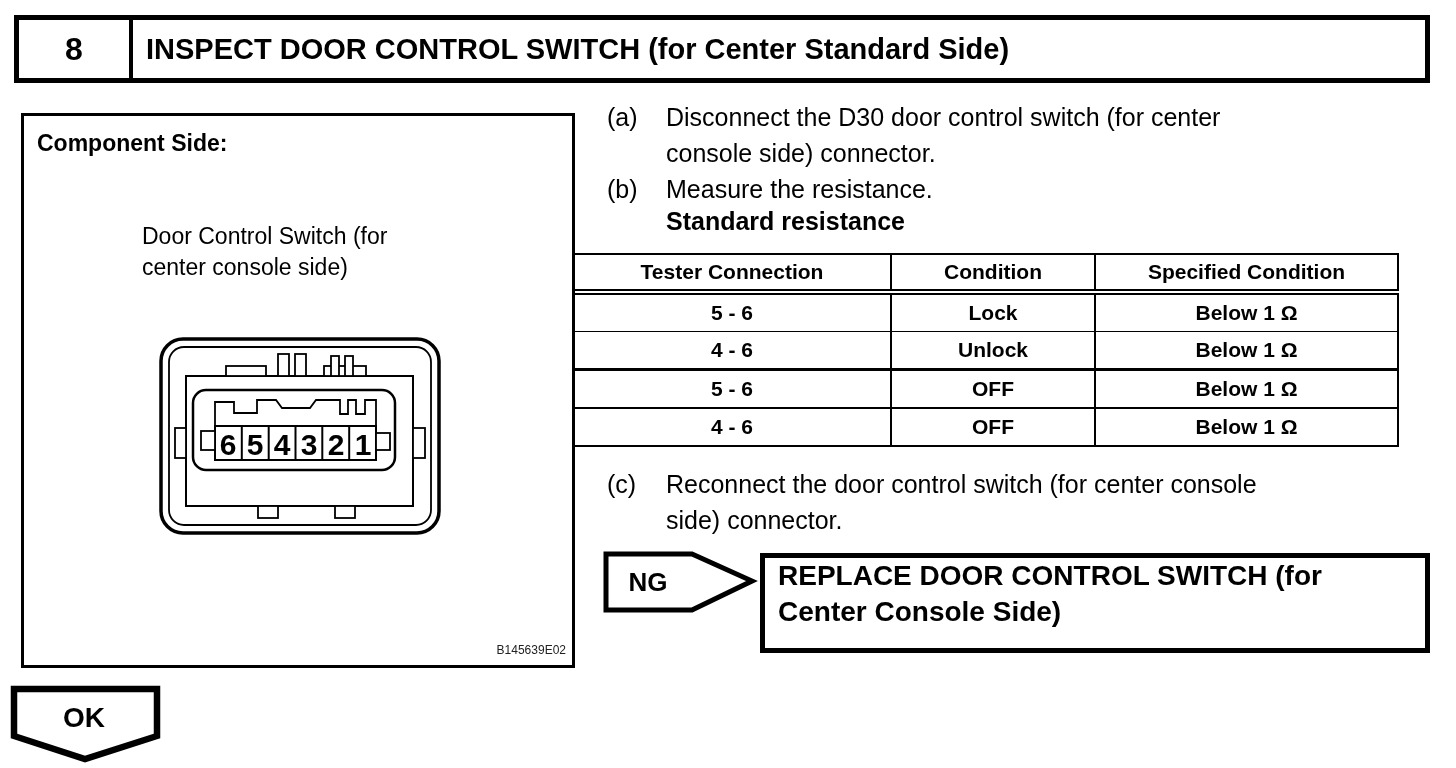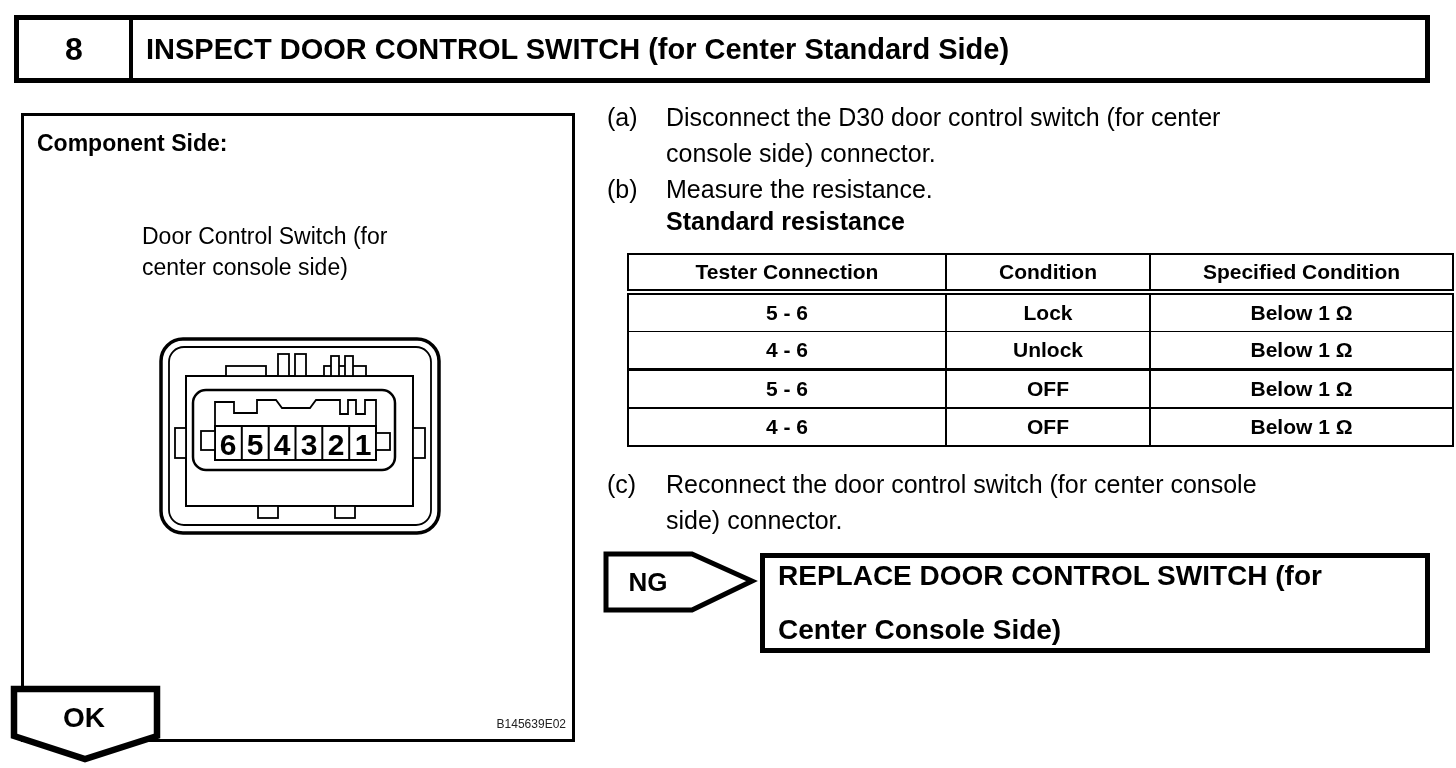--- a/index.html
+++ b/index.html
@@ -23,21 +23,21 @@
     font-size: 32px; font-weight: bold;
   }
   #step-title {
     flex: 1; display: flex; align-items: center;
     padding-left: 13px; font-size: 29px; font-weight: bold;
     white-space: nowrap;
   }
 
   
   #component-panel {
-    left: 21px; top: 113px; width: 554px; height: 629px;
+    left: 21px; top: 113px; width: 554px; height: 555px;
     border: 3px solid #000; box-sizing: border-box;
   }
   #component-heading {
     position: absolute; left: 13px; top: 14px;
     font-size: 23px; font-weight: bold;
   }
   #part-label {
     position: absolute; left: 118px; top: 105px;
     font-size: 23px; line-height: 31px;
   }
@@ -57,42 +57,42 @@
   #step-a { top: 99px; }
   #step-b { top: 171px; }
   #step-c { top: 466px; }
   #resistance-heading {
     position: absolute; left: 666px; top: 207px;
     font-size: 25px; font-weight: bold;
   }
 
   
   #resistance-table {
-    position: absolute; left: 627px; top: 253px; width: 825px;
+    position: absolute; left: 572px; top: 253px; width: 825px;
     border-collapse: collapse; table-layout: fixed;
     border: 2px solid #000;
     padding-left: 25px;
   }
   #resistance-table th, #resistance-table td {
     border-left: 2px solid #000; border-right: 2px solid #000;
     text-align: center; padding: 0;
     font-size: 21px; font-weight: bold;
   }
   #resistance-table th { height: 34px; border-bottom: 6px double #000; }
   #resistance-table td { height: 36px; }
   #resistance-table tbody tr.sep-thin  td { border-bottom: 1px solid #000; }
   #resistance-table tbody tr.sep-thick td { border-bottom: 3px solid #000; }
   #resistance-table tbody tr.sep-med   td { border-bottom: 2px solid #000; }
 
   
   #ng-arrow { left: 602px; top: 550px; }
   #replace-box {
     left: 760px; top: 553px; width: 670px; height: 100px;
     border: 5px solid #000; box-sizing: border-box;
-    display: flex; flex-direction: column; justify-content: space-between;
+    display: flex; flex-direction: column; justify-content: flex-start;
     padding-left: 13px; font-size: 28px; font-weight: bold; line-height: 36px;
   }
   #ok-arrow { left: 10px; top: 684px; }
 
   svg text.flow-label {
     font-family: "Liberation Sans", sans-serif;
     font-size: 26px; font-weight: bold; fill: #000;
   }
   svg text.pin-num {
     font-family: "Liberation Sans", sans-serif;

